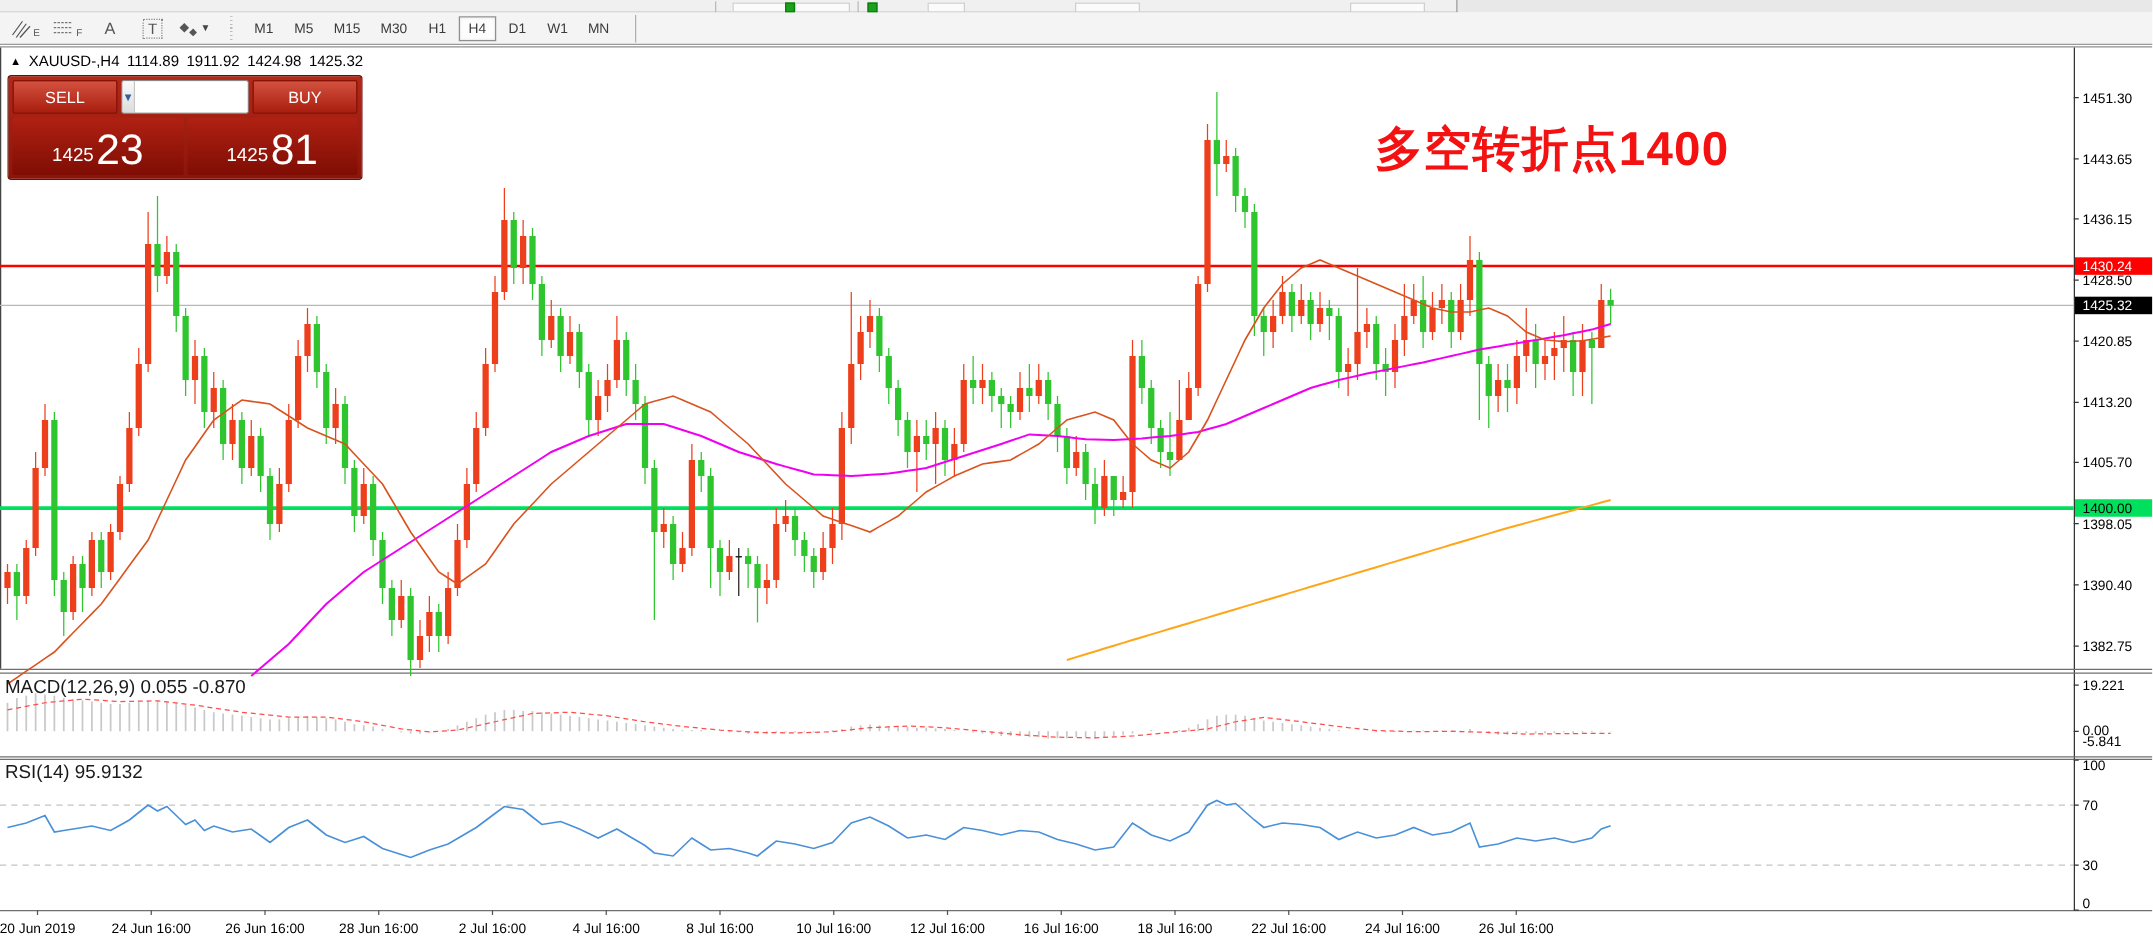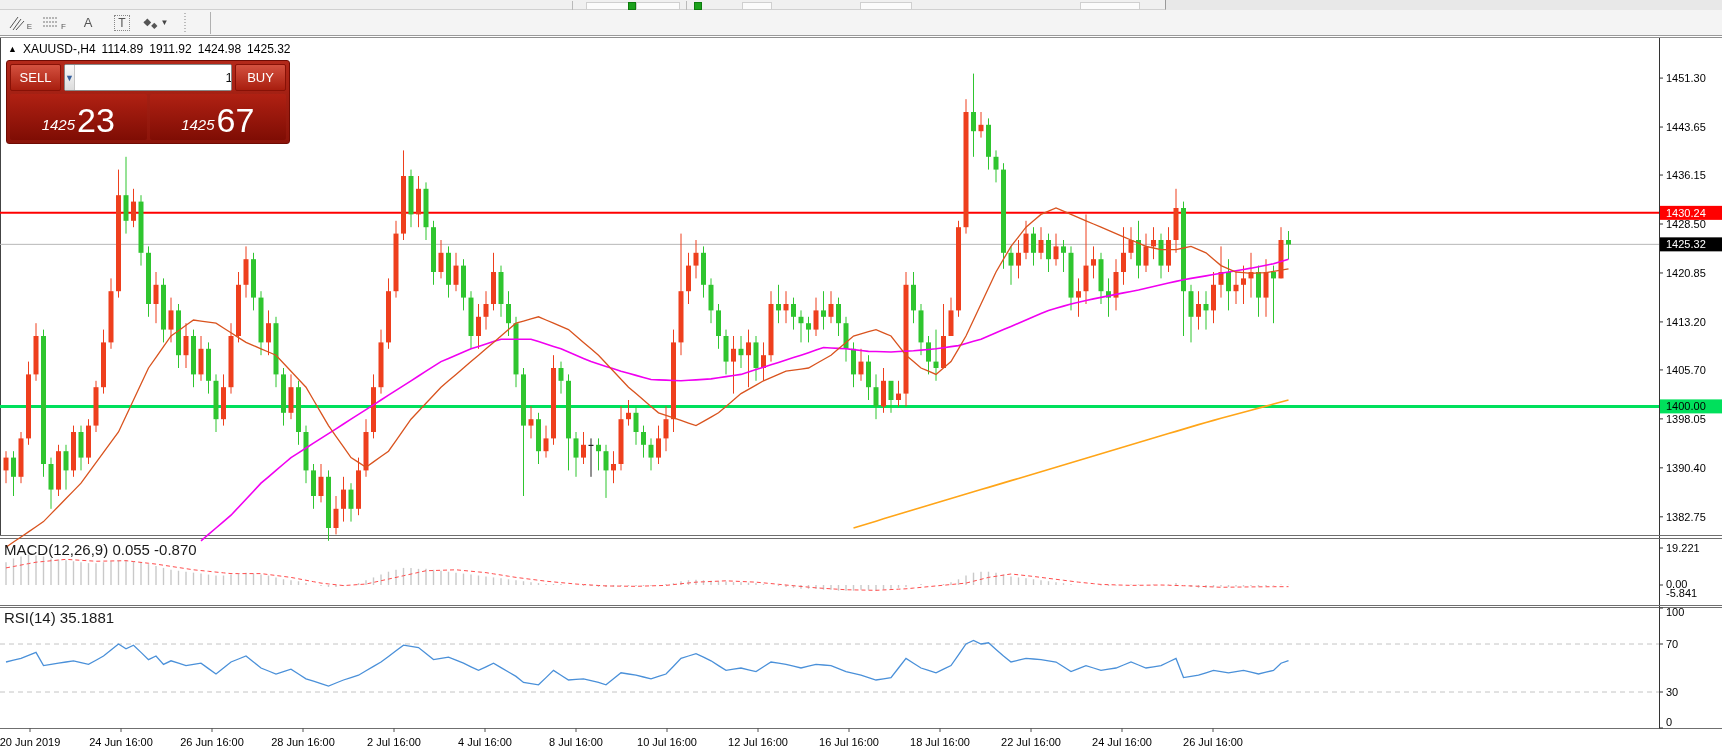--- a/index.html
+++ b/index.html
@@ -30,28 +30,28 @@
   
   #chart-svg { position:absolute; left:0; top:0; z-index:1; }
   .overlay { position:absolute; z-index:5; }
   .symbol-line { left:8px; top:42px; font-size:12px; color:#000; display:flex; gap:6px; align-items:center; }
   .symbol-line .tri { font-size:9px; }
   .symbol-line b { font-weight:400; }
   .symbol-line span { font-weight:400; }
 
   .trade-panel { left:6px; top:60px; width:284px; background:linear-gradient(#b3291a,#8c140a); border:1px solid #6f0c04; border-radius:3px; padding:3px; }
   .tp-row1 { display:flex; gap:3px; height:27px; }
-  .btn-sell,.btn-buy { width:51px; color:#fff; font-size:13px; display:flex; align-items:center; justify-content:center; background:linear-gradient(#d4513f,#a81e0f); border:1px solid #871106; border-radius:2px; cursor:pointer; }
+  .btn-sell,.btn-buy { width:84px; color:#fff; font-size:13px; display:flex; align-items:center; justify-content:center; background:linear-gradient(#d4513f,#a81e0f); border:1px solid #871106; border-radius:2px; cursor:pointer; }
   .vol-box { flex:1; display:flex; border:1px solid #888; border-radius:2px; overflow:hidden; background:#fff; }
   .vol-btn { width:22px; background:linear-gradient(#fafafa,#dcdcdc); border:0; color:#35609c; font-size:9px; cursor:pointer; }
   .vol-btn.left { border-right:1px solid #c5c5c5; }
   .vol-input { flex:1; border:0; outline:none; text-align:right; padding-right:8px; font-size:13px; font-family:"Liberation Sans",sans-serif; color:#111; }
   .tp-row2 { display:flex; gap:3px; margin-top:3px; height:46px; }
   .price-box { flex:1; background:linear-gradient(#b02113,#7f0d04); border-radius:2px; display:flex; align-items:flex-end; justify-content:center; padding-bottom:3px; color:#fff; cursor:pointer; }
-  .price-small { font-size:15px; margin-right:2px; margin-bottom:4px;font-style:italic; }
+  .price-small { font-size:15px; margin-right:2px; margin-bottom:4px; }
   .price-big { font-size:34px; line-height:1; }
 
   .annotation { left:1100px; top:94px; font-size:38px; font-weight:700; color:#f31111; letter-spacing:1px; white-space:nowrap; }
 
   .panel-label { font-size:15px; color:#1a1a1a; }
   .macd-label { left:4px; top:541px; }
   .rsi-label { left:4px; top:609px; }
 </style>
 </head>
 <body>
@@ -93,20 +93,31 @@
         <span class="tool-icon">A</span>
         <span class="tool-icon">
           <span style="border:1px dotted #888;padding:0 3px;font-size:12px">T</span>
         </span>
         <span class="tool-icon">
           <span style="font-size:10px;color:#555">◆<sub style="font-size:8px">◆</sub></span>
           <span style="font-size:8px;color:#444;margin-left:3px">▼</span>
         </span>
       </div>
     <div class="tb-sep"></div>
+    <div class="tf-group" id="tf-buttons">
+        <div class="tf-btn">M1</div>
+        <div class="tf-btn">M5</div>
+        <div class="tf-btn">M15</div>
+        <div class="tf-btn">M30</div>
+        <div class="tf-btn">H1</div>
+        <div class="tf-btn active">H4</div>
+        <div class="tf-btn">D1</div>
+        <div class="tf-btn">W1</div>
+        <div class="tf-btn">MN</div>
+      </div>
     <div class="tb-end-sep"></div>
   </div>
 
   <svg id="chart-svg" width="1722" height="755" viewBox="0 0 1722 755">
       <g>
         <line x1="0" y1="37.5" x2="1722" y2="37.5" stroke="#8f8f8f"></line>
         <line x1="0.5" y1="38" x2="0.5" y2="535" stroke="#444"></line>
         <line x1="1659.5" y1="38" x2="1659.5" y2="728" stroke="#333"></line>
         <line x1="0" y1="535.5" x2="1722" y2="535.5" stroke="#6f6f6f"></line>
         <line x1="0" y1="538.5" x2="1722" y2="538.5" stroke="#6f6f6f"></line>
@@ -746,28 +757,29 @@
       </div>
       <div class="btn-buy">BUY</div>
     </div>
     <div class="tp-row2">
       <div class="price-box">
         <span class="price-small">1425</span>
         <span class="price-big">23</span>
       </div>
       <div class="price-box">
         <span class="price-small">1425</span>
-        <span class="price-big">67</span>
+        <span class="price-big">81</span>
       </div>
     </div>
   </div>
 
+  <div class="overlay annotation">多空转折点1400</div>
 
   <div class="overlay panel-label macd-label">
     <span>MACD(12,26,9)</span>
     <span>0.055</span>
     <span>-0.870</span>
   </div>
   <div class="overlay panel-label rsi-label">
     <span>RSI(14)</span>
-    <span>35.1881</span>
+    <span>95.9132</span>
   </div>
 </div>
 
 </body></html>

